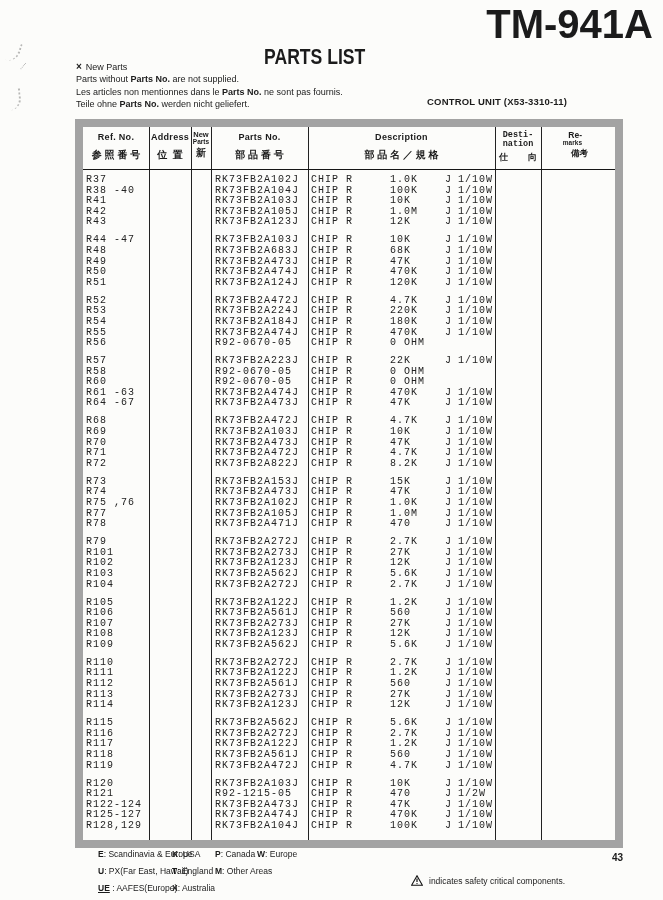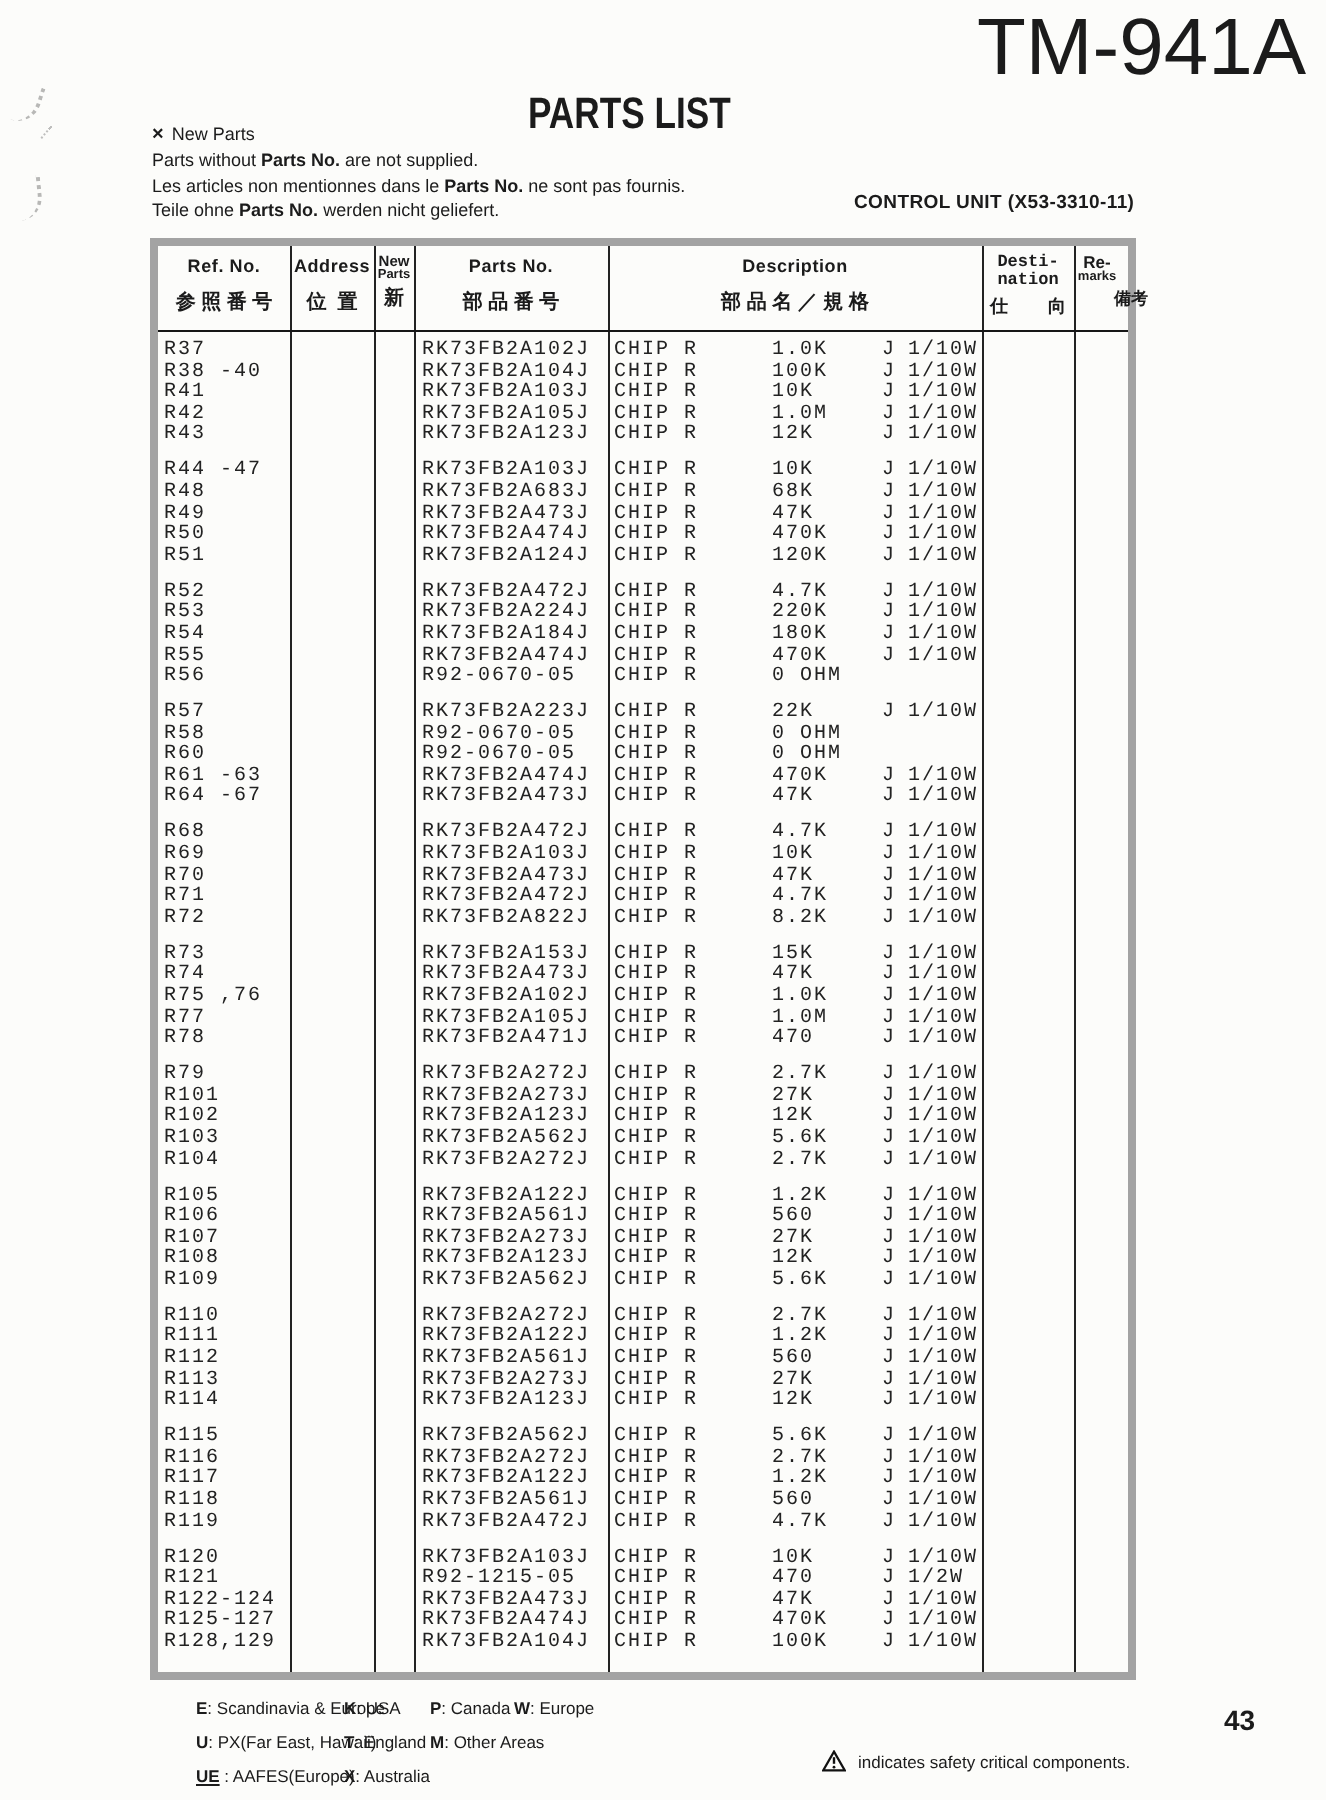--- a/index.html
+++ b/index.html
@@ -3,57 +3,57 @@
 <meta charset="utf-8">
 <style>
   html,body{margin:0;padding:0;}
   body{
     width:663px;height:900px;position:relative;overflow:hidden;
     background:#fcfcfa;color:#1b1b1b;
     font-family:"Liberation Sans","DejaVu Sans",sans-serif;
   }
 
   
-  .model{position:absolute;top:2px;right:10px;font-size:40px;font-weight:normal;letter-spacing:0;}
+  .model{position:absolute;top:2px;right:10px;font-size:40px;font-weight:bold;letter-spacing:0;}
   .title{position:absolute;left:264px;top:44px;font-size:22px;font-weight:bold;
          transform:scaleX(.8);transform-origin:left top;white-space:nowrap;}
   .intro{position:absolute;left:76px;top:61px;font-size:9px;line-height:12.3px;white-space:nowrap;}
   .intro b{font-weight:bold;}
   .xmark{font-size:10px;font-weight:bold;}
   .xmark + span{margin-left:4px;text-align:center;}
   .unit{position:absolute;left:427px;top:96px;font-size:9.5px;font-weight:bold;letter-spacing:.2px;white-space:nowrap;}
 
   
   .artifact{position:absolute;opacity:.45;}
   .a1{left:7px;top:42px;width:11px;height:20px;border-right:2px dotted #666;border-radius:0 0 12px 0;transform:rotate(18deg);}
   .a2{left:9px;top:88px;width:10px;height:22px;border-right:2px dotted #666;border-radius:0 0 12px 0;transform:rotate(-6deg);}
   .a3{left:22px;top:64px;width:6px;height:8px;border-left:1px dotted #777;transform:rotate(40deg);}
 
   
   .table{position:absolute;left:75px;top:119px;width:485px;height:713px;
-         border:4px solid #a3a3a3;box-sizing:content-box;background:transparent;}
+         border:8px solid #a3a3a3;box-sizing:content-box;background:transparent;padding-left:47px;}
   .vline{position:absolute;top:0;bottom:0;width:1px;background:#222;}
   .hline{position:absolute;left:0;right:0;top:42px;height:1px;background:#161616;}
   .thead{position:absolute;left:0;top:0;height:42px;width:100%;}
   .hc{position:absolute;top:0;height:42px;text-align:center;}
   .hc .en{margin-top:5px;font-weight:bold;font-size:9px;letter-spacing:.3px;}
   .hc .jp{margin-top:6px;font-size:10px;font-weight:bold;white-space:pre;}
   .hc-ref{left:0;width:66px;}
   .hc-address{left:66px;width:42px;}
   .hc-new{left:108px;width:20px;}
   .hc-new .en1{margin-top:3px;font-weight:bold;font-size:7.5px;}
   .hc-new .en2{font-weight:bold;font-size:6.5px;margin-top:-1px;}
   .hc-new .jp{margin-top:1px;}
   .hc-parts{left:128px;width:97px;}
   .hc-desc{left:225px;width:187px;}
   .hc-dest{left:412px;width:46px;font-family:Liberation Mono, monospace;}
   .hc-dest .en1,.hc-rem .en1{margin-top:3px;font-weight:bold;font-size:8.5px;}
   .hc-dest .en2{font-weight:bold;font-size:8.5px;margin-top:-1px;}
   .hc-dest .jprow{display:flex;justify-content:space-between;padding:0 4px;font-size:9px;font-weight:bold;margin-top:2px;}
-  .hc-rem{left:448px;width:41px;text-align:center;padding-left:2px;box-sizing:border-box;}
+  .hc-rem{left:458px;width:41px;text-align:right;padding-left:2px;box-sizing:border-box;}
   .hc-rem .en2{font-weight:bold;font-size:6.5px;margin-top:-1px;}
   .hc-rem .jp{margin-top:2px;font-size:8.5px;margin-left:28px;}
 
   .tbody{position:absolute;left:0;top:43px;bottom:0;width:100%;padding-top:5px;box-sizing:border-box;overflow:hidden;}
   .tgroup{margin-bottom:7.4px;}
   .trow{position:relative;height:10.6px;line-height:10.6px;
         font-family:"Liberation Mono","DejaVu Sans Mono",monospace;
         font-size:10px;letter-spacing:1px;color:#222;}
   .trow span{position:absolute;top:0;white-space:pre;}
   .c-ref{left:3px;}
@@ -62,21 +62,21 @@
   .c-value{left:307px;}
   .c-tol{left:362px;}
   .c-watt{left:375px;}
 
   
   .legend-item{position:absolute;font-size:8.5px;white-space:nowrap;}
   .legend-item b{font-weight:bold;}
   .legend-item b.u{text-decoration:underline;}
   .safety{position:absolute;left:411px;top:875px;font-size:8.5px;white-space:nowrap;}
   .safety svg{vertical-align:-2px;margin-right:6px;}
-  .pageno{position:absolute;left:612px;top:852px;font-size:14px;font-weight:bold;}
+  .pageno{position:absolute;left:612px;top:852px;font-size:10px;font-weight:bold;}
 </style>
 </head>
 <body>
 
 <div class="artifact a1"></div>
 <div class="artifact a2"></div>
 <div class="artifact a3"></div>
 
 <div class="model">TM-941A</div>
 <div class="title">PARTS LIST</div>

